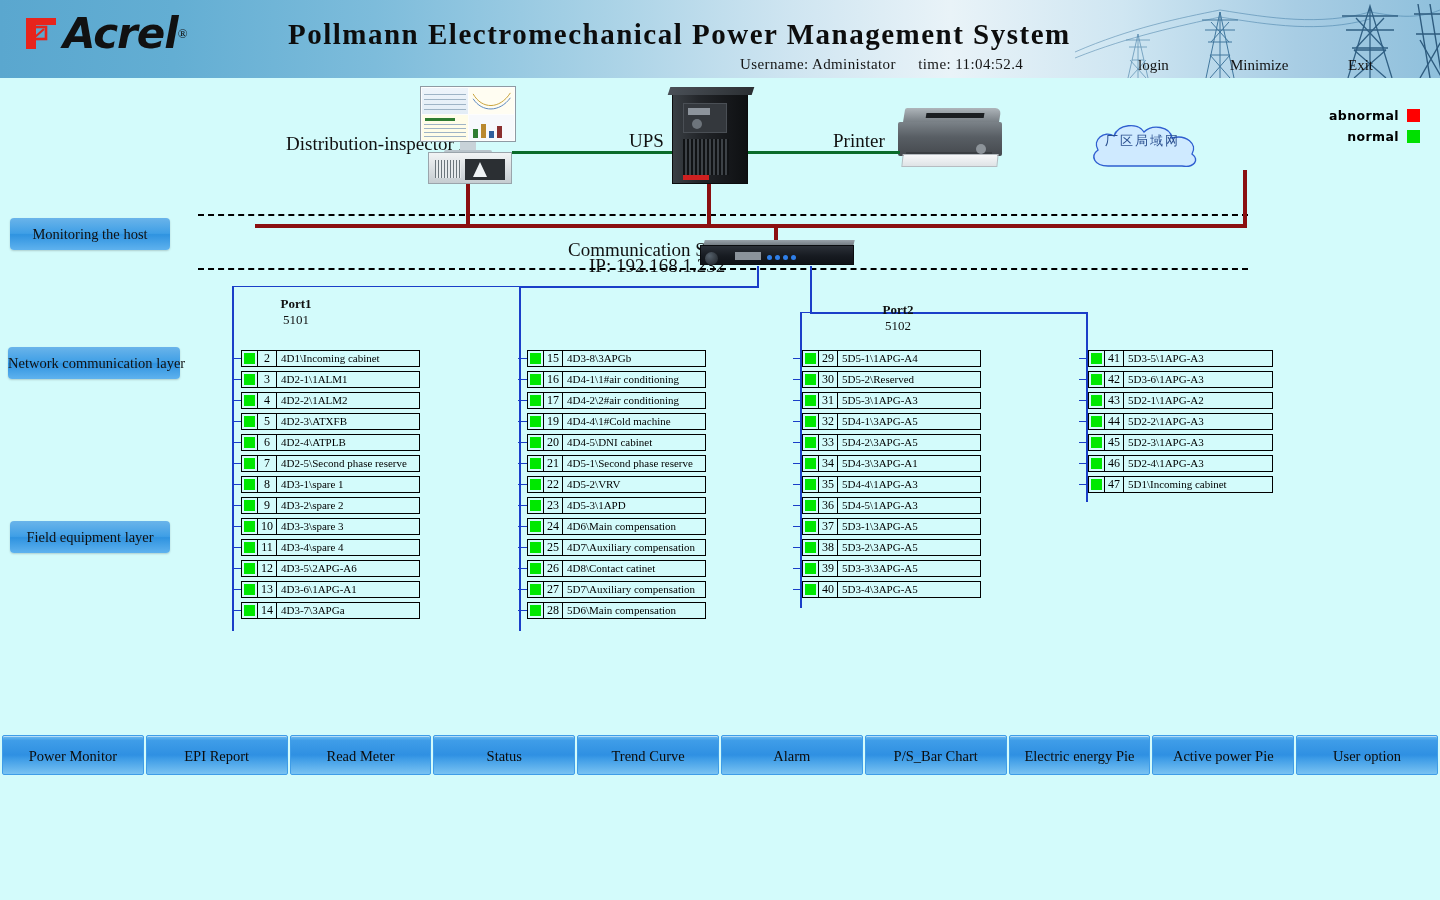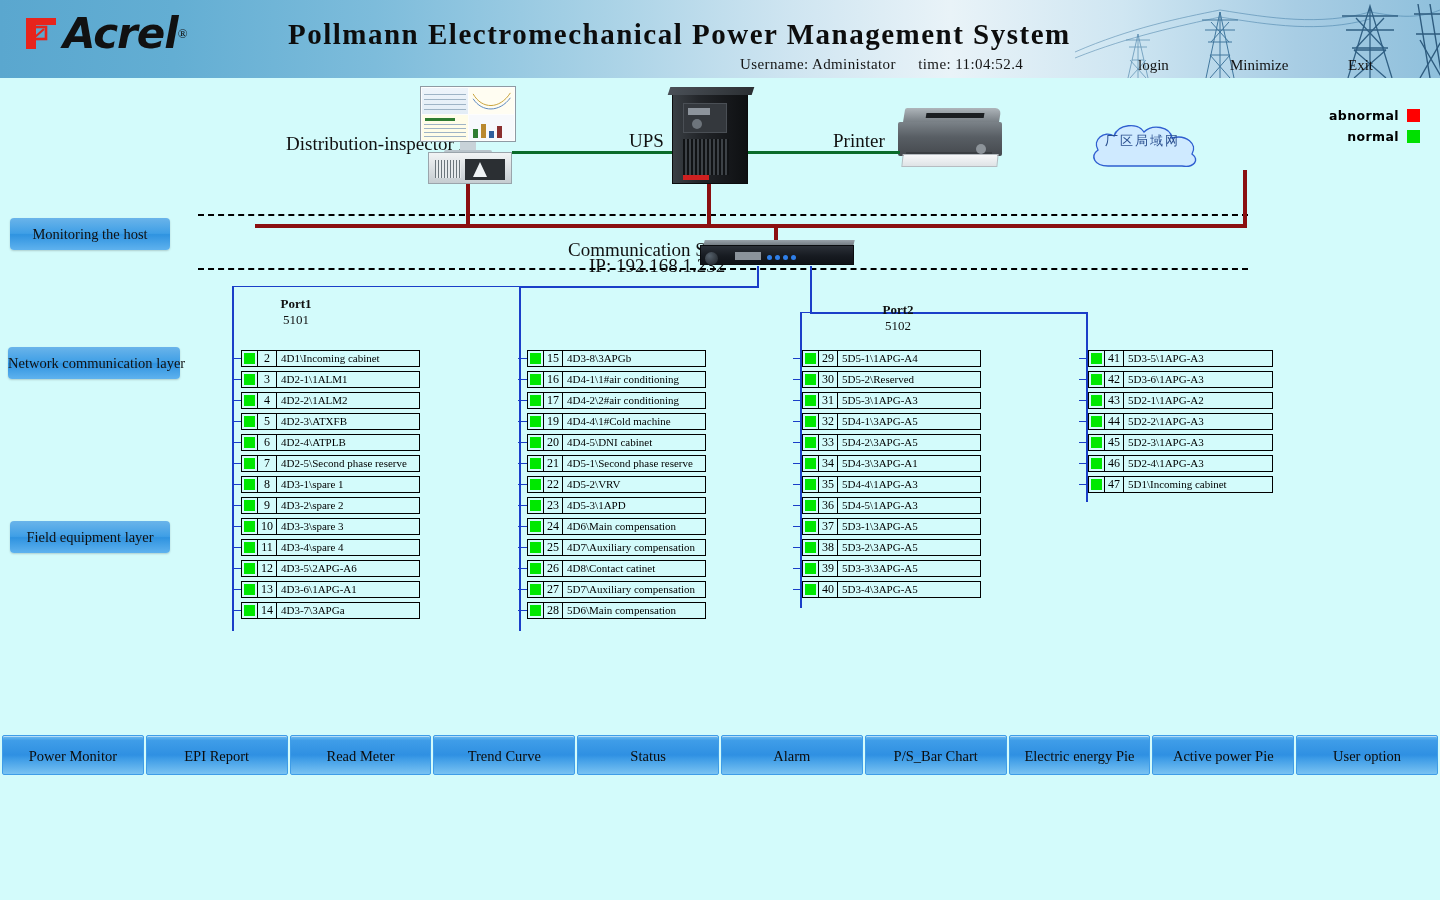--- a/index.html
+++ b/index.html
@@ -774,22 +774,22 @@
       </div>
     </div>
 
   <div class="bline" style="left:800px; top:312px; width:2px; height:296px;"></div>
   <div class="bline" style="left:1086px; top:312px; width:2px; height:190px;"></div>
 
   <div class="bottomnav" id="bottomnav">
       <div class="navbtn">Power Monitor</div>
       <div class="navbtn">EPI Report</div>
       <div class="navbtn">Read Meter</div>
+      <div class="navbtn">Status</div>
       <div class="navbtn">Trend Curve</div>
-      <div class="navbtn">Status</div>
       <div class="navbtn">Alarm</div>
       <div class="navbtn">P/S_Bar Chart</div>
       <div class="navbtn">Electric energy Pie</div>
       <div class="navbtn">Active power Pie</div>
       <div class="navbtn">User option</div>
     </div>
 
 </div>
 
 </body></html>

